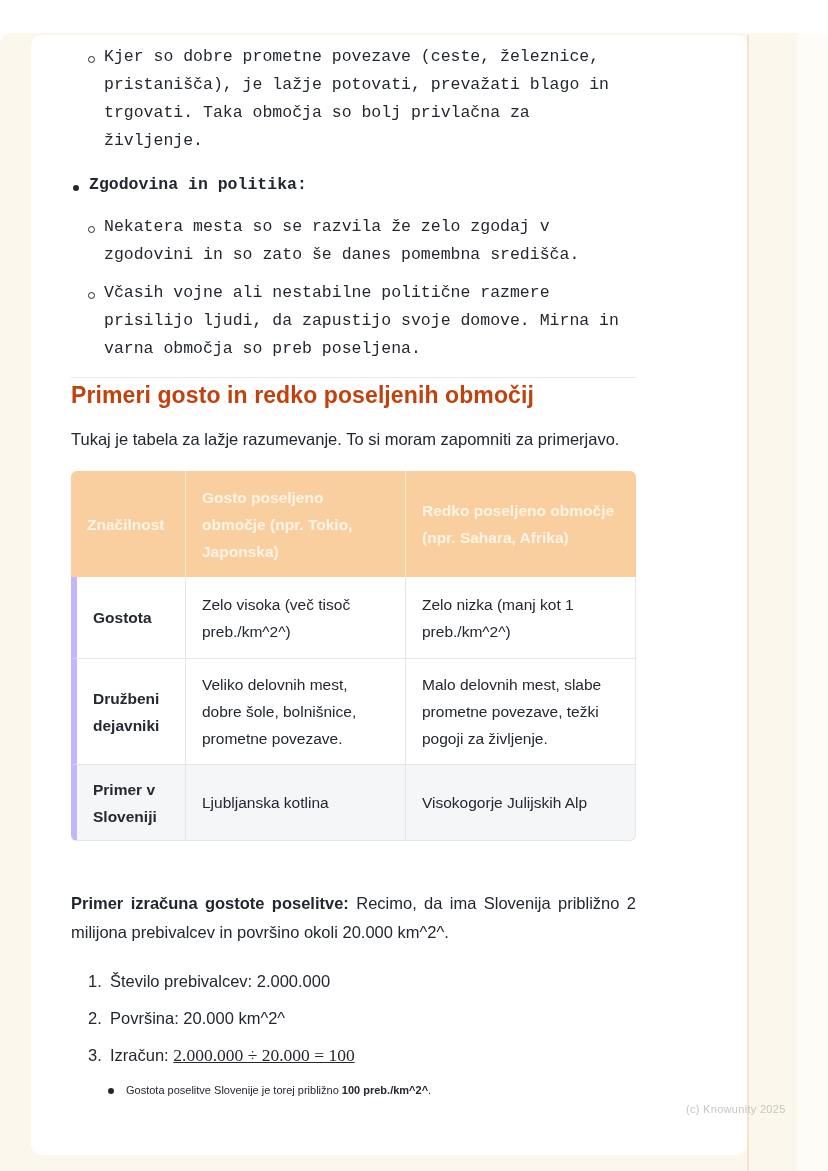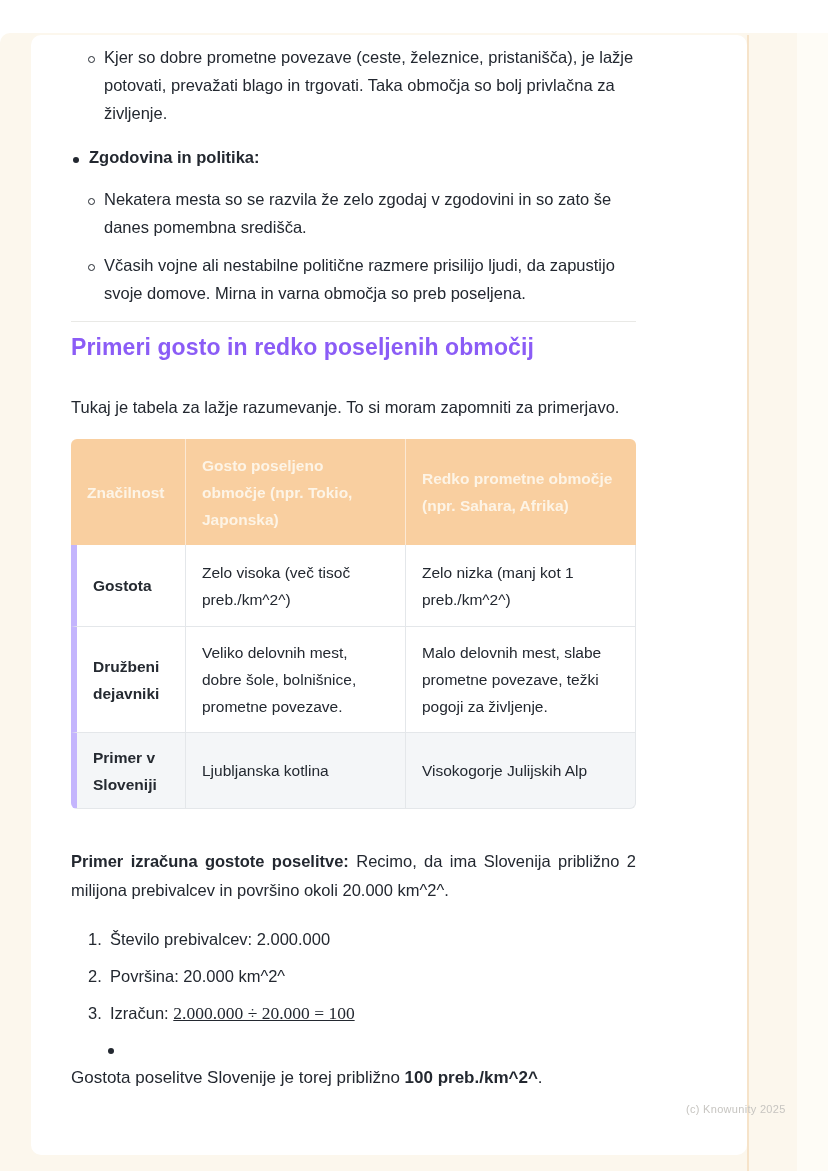--- a/index.html
+++ b/index.html
@@ -38,31 +38,31 @@
   .marker-col-1 { flex: 0 0 16px; margin-left: 2px; }
   .marker-col-2 { flex: 0 0 16px; margin-left: 17px; }
   .dot {
     display: inline-block; width: 6px; height: 6px; border-radius: 50%;
     background: #232830; margin-top: 11px;
   }
   .circ {
     display: inline-block; width: 7px; height: 7px; border-radius: 50%;
     border: 1.5px solid #232830; margin-top: 10px;
   }
-  .li-text { flex: 1; }
+  .li-text { flex: 1; font-family: Liberation Mono, monospace; }
   .bold { font-weight: 700; }
 
   .divider { height: 1px; background: #e9e9e6; margin-top: 14px; width: 565px; }
 
   .section-heading {
-    margin-top: 12px;
-    font-size: 23px; font-weight: 700; color: #8b5cf6;
+    margin-top: 4px;
+    font-size: 23px; font-weight: 700; color: #c2410c;
     letter-spacing: 0.1px;
   }
-  .para { margin-top: 32px; font-size: 16.5px; line-height: 28px; }
+  .para { margin-top: 16px; font-size: 16.5px; line-height: 28px; }
 
   
   table.cmp {
     margin-top: 18px;
     width: 565px; border-collapse: separate; border-spacing: 0;
     font-size: 15.5px; line-height: 27px;
     table-layout: fixed;
   }
   table.cmp col.c1 { width: 115px; }
   table.cmp col.c2 { width: 220px; }
@@ -83,29 +83,29 @@
   }
   table.cmp td:first-child { border-left: 6px solid #c4b5fd; font-weight: 700; color: #252a31; }
   table.cmp tr.striped td { background: #f4f6f8; }
   table.cmp tr.h82 td { height: 82px; }
   table.cmp tr.h106 td { height: 106px; }
   table.cmp tr.h76 td { height: 76px; }
   table.cmp tr:last-child td:first-child { border-bottom-left-radius: 6px; }
   table.cmp tr:last-child td:last-child { border-bottom-right-radius: 6px; }
 
   .example-para {
-    margin-top: 38px; font-size: 16.5px; line-height: 29px;
+    margin-top: 48px; font-size: 16.5px; line-height: 29px;
     text-align: justify;
   }
   .steps { margin-top: 20px; }
   .step { display: flex; line-height: 29px; font-size: 16.5px; margin-top: 8px; }
   .step:first-child { margin-top: 0; }
   .step-num { flex: 0 0 22px; margin-left: 17px; text-align: left; }
   .math { font-family: "Liberation Serif", "DejaVu Serif", serif; font-size: 17.5px; text-decoration: underline; }
-  .conclusion { display: flex; line-height: 29px; font-size: 17px; margin-top: 6px; flex-direction: column; }
+  .conclusion { display: flex; line-height: 29px; font-size: 11px; margin-top: 6px; }
   .conclusion .marker-col { flex: 0 0 18px; margin-left: 37px; }
 
   .watermark {
     position: absolute; left: 686px; top: 1103px;
     font-size: 11px; color: #c7c5c1; letter-spacing: 0.3px;
     z-index: 5;
   }
 </style>
 </head>
 <body>
@@ -146,21 +146,21 @@
     <table class="cmp">
       <colgroup>
           <col class="c1">
           <col class="c2">
           <col class="c3">
         </colgroup>
       <thead>
         <tr>
           <th>Značilnost</th>
           <th>Gosto poseljeno območje (npr. Tokio, Japonska)</th>
-          <th>Redko prometne območje (npr. Sahara, Afrika)</th>
+          <th>Redko poseljeno območje (npr. Sahara, Afrika)</th>
         </tr>
       </thead>
       <tbody>
         <tr class="h82">
           <td>Gostota</td>
           <td>Zelo visoka (več tisoč preb./km^2^)</td>
           <td>Zelo nizka (manj kot 1 preb./km^2^)</td>
         </tr>
         <tr class="h106">
           <td>Družbeni dejavniki</td>

